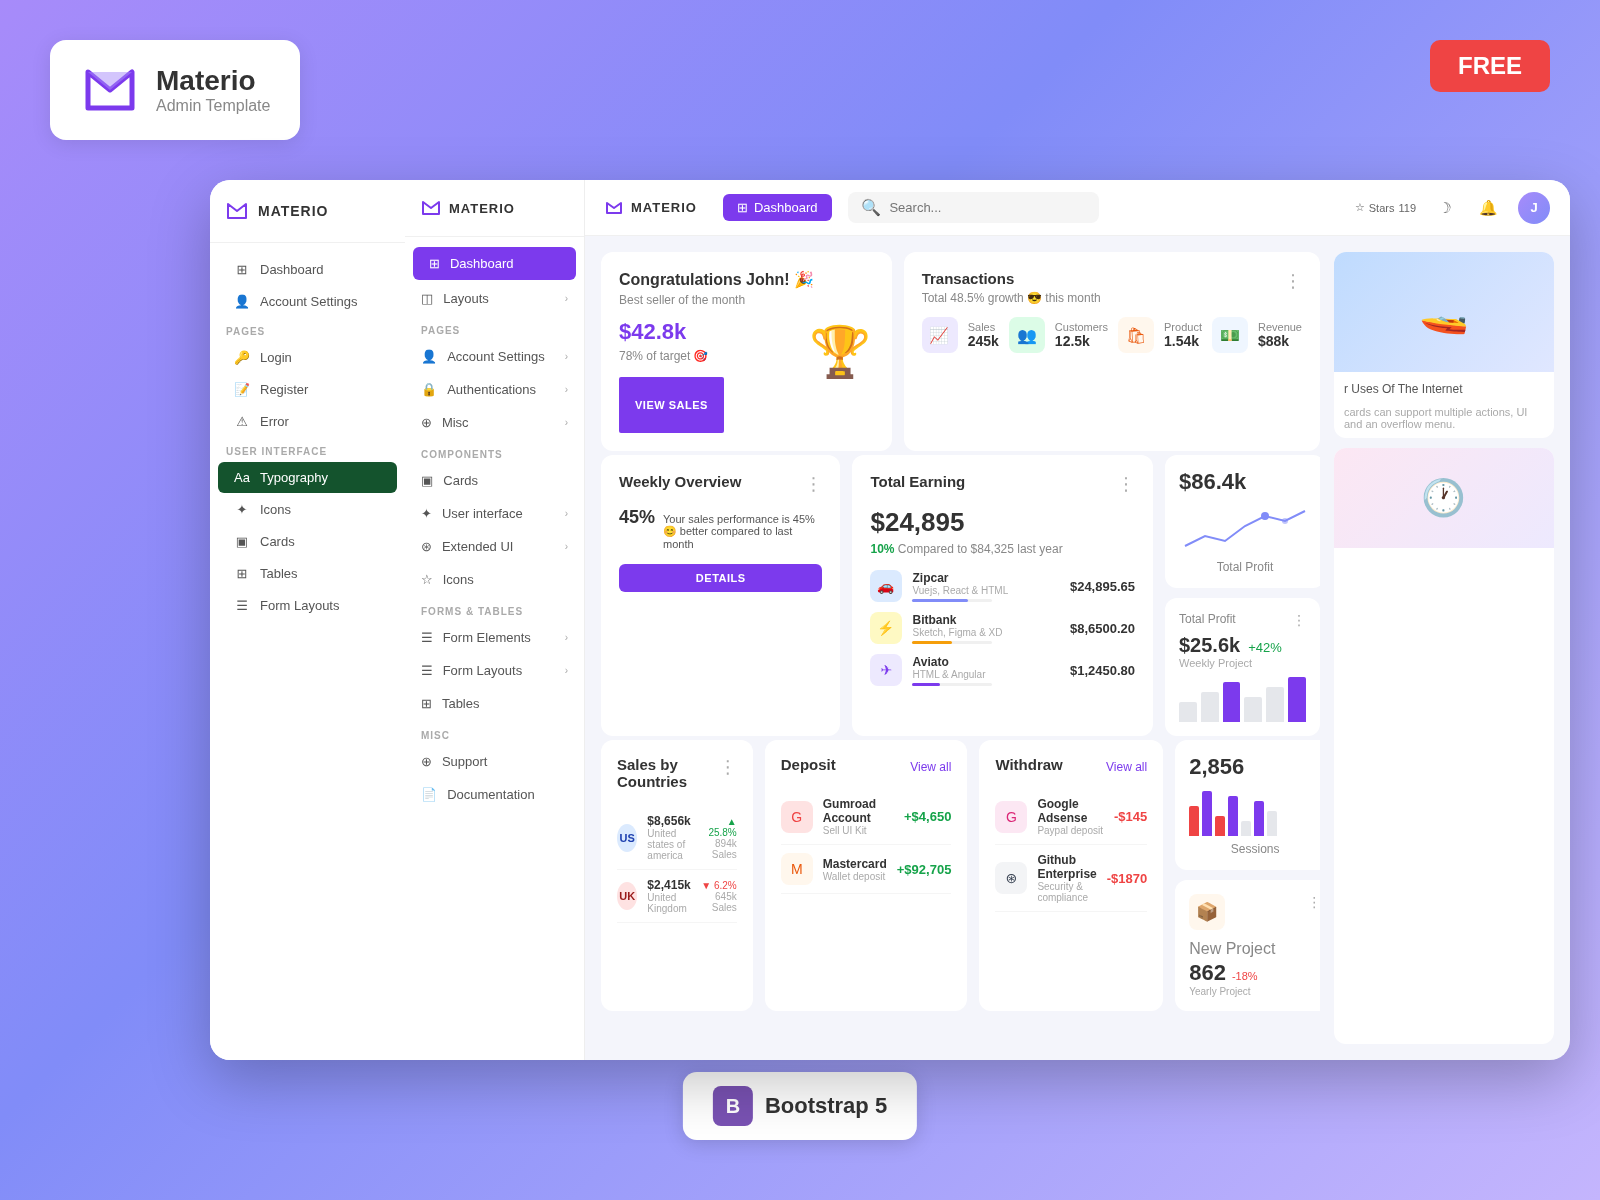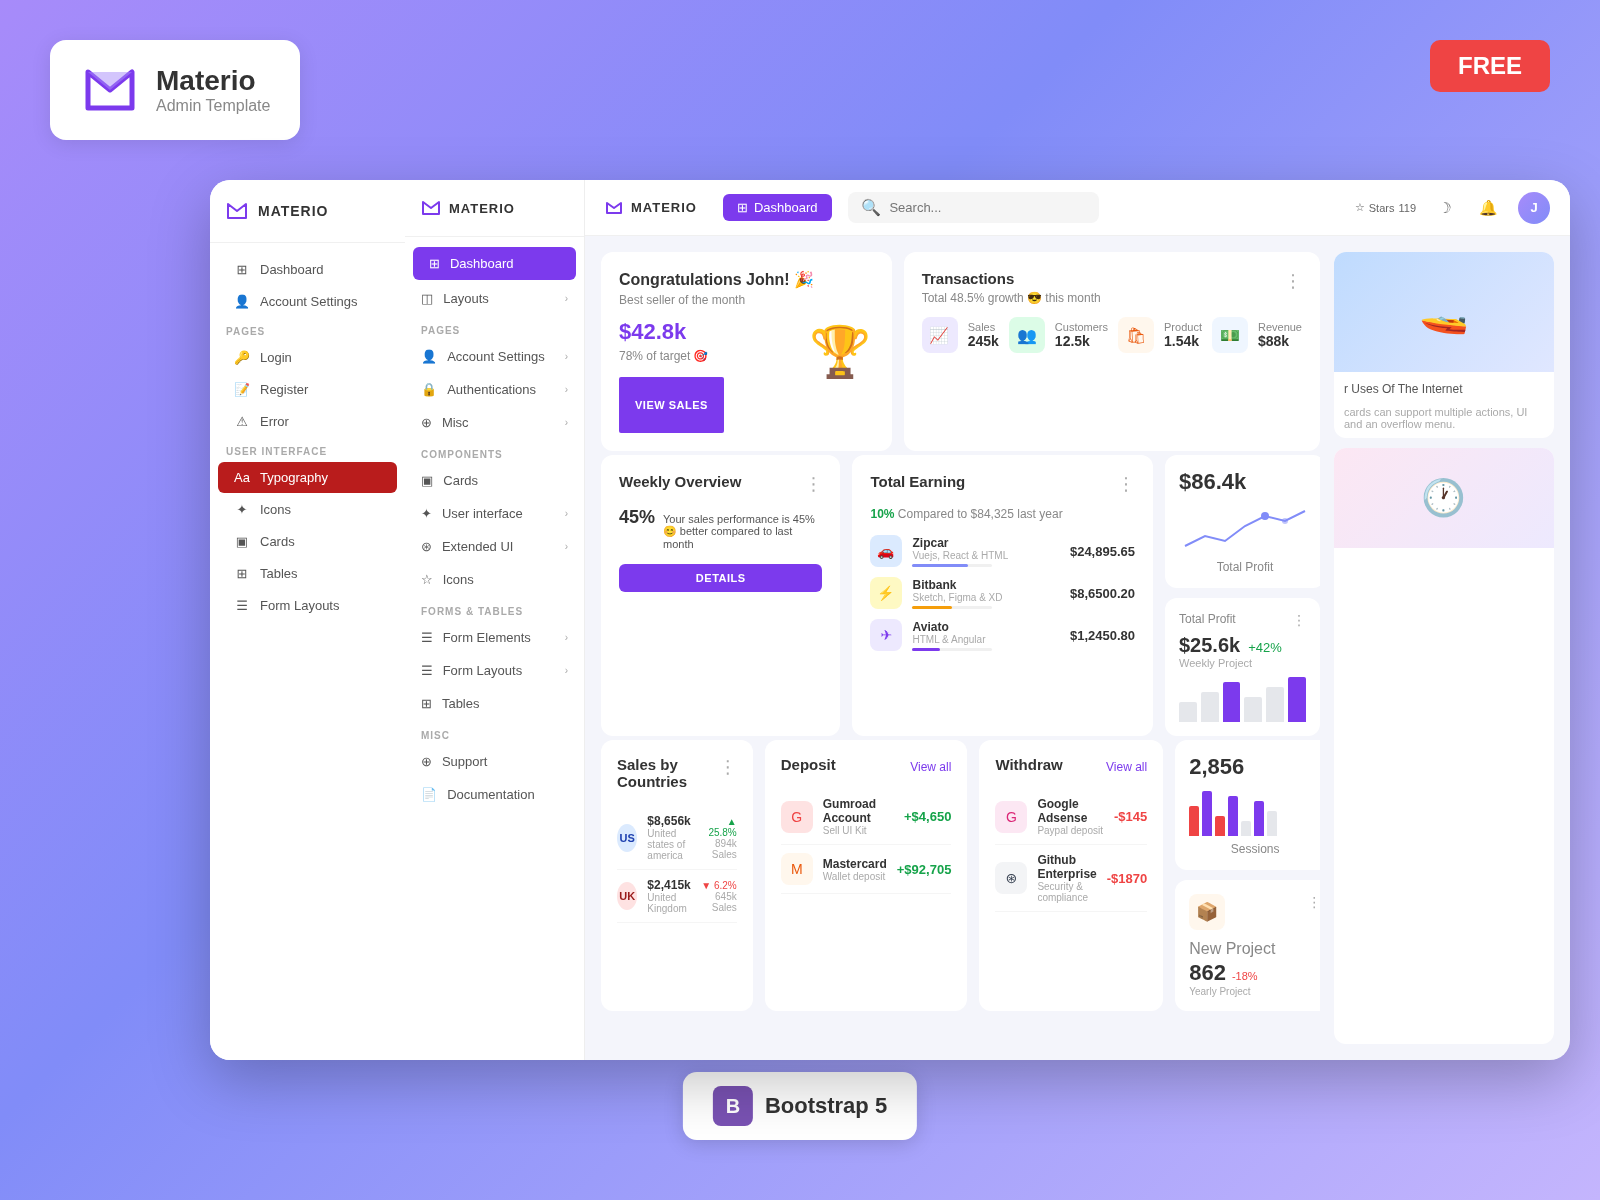--- a/index.html
+++ b/index.html
@@ -139,21 +139,21 @@
       align-items: center;
       gap: 10px;
       padding: 8px 16px;
       font-size: 13px;
       color: #555;
       cursor: pointer;
       border-radius: 6px;
       margin: 1px 8px;
     }
     .nav-item.active {
-      background: #b91c1c;
+      background: #14532d;
       color: white;
     }
     .nav-item .nav-icon {
       width: 16px;
       text-align: center;
       font-size: 13px;
     }
 
     
     .sidebar-main {
@@ -1046,20 +1046,21 @@
               </div>
             </div>
             <button class="details-btn">DETAILS</button>
           </div>
 
           <div class="earning-card">
             <div class="card-header">
               <div class="card-title">Total Earning</div>
               <span class="card-menu">⋮</span>
             </div>
+            <div class="earning-amount">$24,895</div>
             <div class="earning-change">
               <span class="change-up">10%</span>
               <span>Compared to $84,325 last year</span>
             </div>
             <div class="earning-items">
               <div class="earning-item">
                 <div class="earning-item-left">
                   <div class="company-icon blue-g">🚗</div>
                   <div>
                     <div class="company-name">Zipcar</div>

